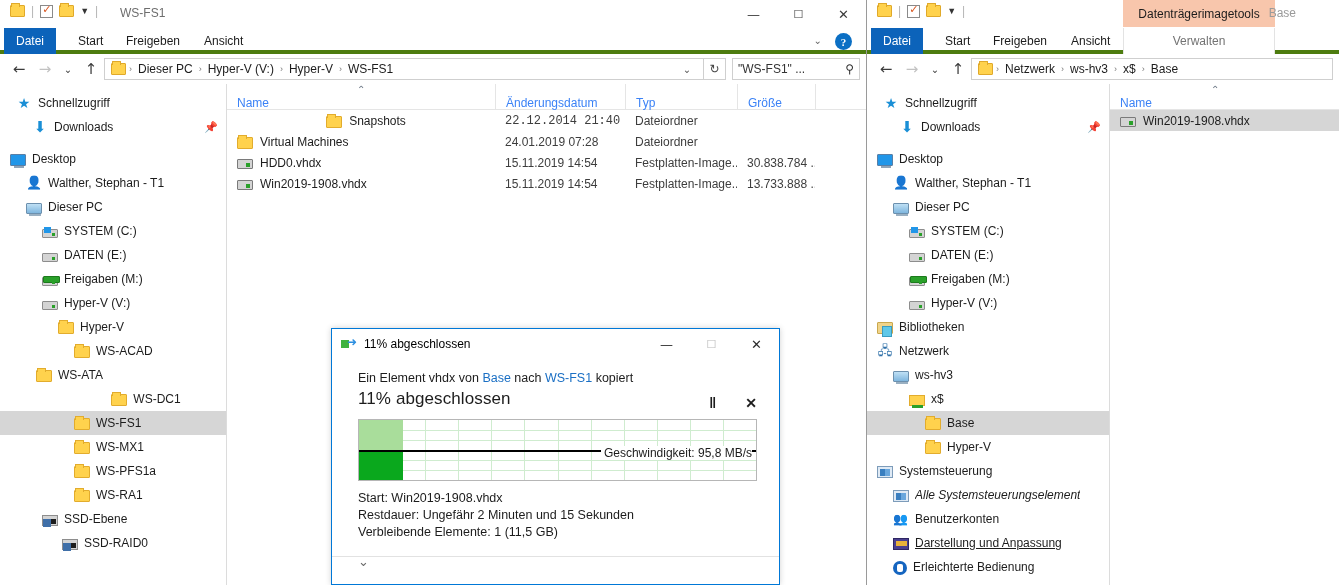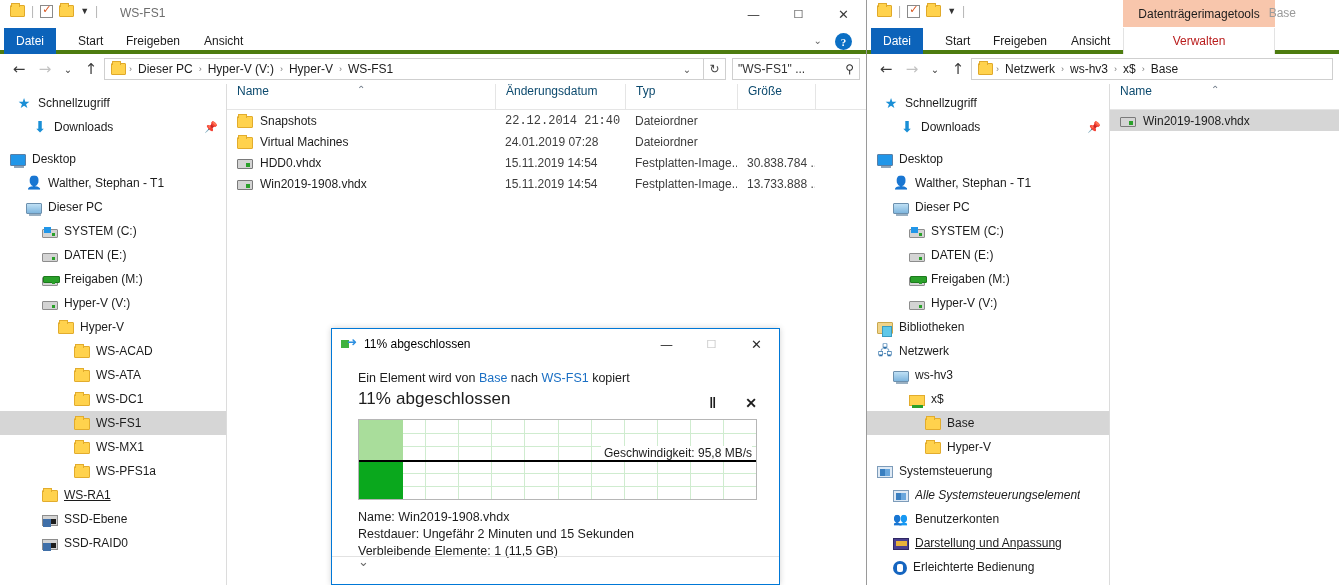--- a/index.html
+++ b/index.html
@@ -65,21 +65,21 @@
   .tab.file { background: #0c63ba; color: #fff; left: 4px; width: 52px; }
   .helpchev { position: absolute; right: 44px; top: 7px; font-size: 10px; color: #666; }
   .help-btn {
     position: absolute; right: 14px; top: 5px; width: 17px; height: 17px; border-radius: 50%;
     background: #0b6fc4; color: #fff; font-size: 11px; font-weight: bold;
     display: flex; align-items: center; justify-content: center; font-family: "Liberation Serif", serif;
   }
   .ctx-tab {
     position: absolute; top: 0; left: 256px; width: 152px; height: 26px;
     display: flex; align-items: center; justify-content: center;
-    font-size: 12px; color: #b91c1c; background: #fff;
+    font-size: 12px; color: #737373; background: #fff;
     border-left: 1px solid #e3e3e3; border-right: 1px solid #e3e3e3;
   }
 
   
   .addrbar { position: relative; height: 30px; display: flex; align-items: center; padding: 0 6px; }
   .navbtn { width: 26px; height: 24px; display: flex; align-items: center; justify-content: center;
             font-size: 15px; color: #3b3b3b; font-family: "DejaVu Sans", sans-serif; }
   .navbtn.dim { color: #c2c2c2; }
   .navbtn.small { width: 20px; font-size: 10px; }
   .crumbbox {
@@ -147,22 +147,22 @@
   .ic-paint { background:#4a3f8f; border:1px solid #2e2663; height:12px; margin-top:2px;}
   .ic-paint::after{content:"";position:absolute;left:2px;top:2px;width:11px;height:5px;background:#e8b23a;}
   .ic-access { background:#1565c0; border-radius:50%; height:14px; width:14px; margin-top:1px;}
   .ic-access::after{content:"";position:absolute;left:4px;top:3px;width:6px;height:8px;background:#fff;border-radius:2px;}
   .ic-vhd { background: #d4d4d4; border: 1px solid #7a7a7a; height: 10px; margin-top: 3px; border-radius:1px; }
   .ic-vhd::after { content:""; position:absolute; right:2px; top:3px; width:4px; height:4px; background:#2aa02a; }
 
   
   .hdrrow { display: flex; height: 26px; align-items: center;
             border-bottom: 1px solid #e5e5e5; position: relative; }
-  .hdrcell { font-size: 12px; color: #0c4a6e; padding-left: 10px; height: 26px;
-             display: flex; align-items: flex-start; border-left: 1px solid #e5e5e5; }
+  .hdrcell { font-size: 12px; color: #3b82f6; padding-left: 10px; height: 26px;
+             display: flex; align-items: flex-end; border-left: 1px solid #e5e5e5; }
   .hdrcell:first-child { border-left: none; }
   .sortmark { position: absolute; top: 0px; font-size: 10px; color: #6a7684; }
   .filerow { display: flex; height: 21px; align-items: center; font-size: 12px; color: #1c1c1c; }
   .filerow.sel { background: #d6d6d6; }
   .fc { padding-left: 10px; display: flex; align-items: center; gap: 7px; overflow: hidden; white-space: nowrap; }
   .fc.dim { color: #3d3d3d; }
 
   
   .dialog {
     position: absolute; left: 331px; top: 328px; width: 449px; height: 257px;
@@ -177,21 +177,21 @@
   .dlg-wctl div { width: 45px; height: 30px; display: flex; align-items: center; justify-content: center;
                   font-size: 13px; color: #2b2b2b; font-family: "DejaVu Sans", sans-serif; }
   .dlg-wctl div.sq { font-size: 11px; color: #b9b9b9; }
   .dlg-body { padding: 12px 22px 0 26px; position: relative; }
   .line1 { font-size: 12.5px; color: #1c1c1c; }
   .line1 .lk { color: #1a6fc4; }
   .bigpct { font-size: 17px; color: #1c1c1c; margin-top: 4px; letter-spacing: .1px; }
   .ctrlbtns { position: absolute; right: 22px; top: 36px; display: flex; gap: 29px; }
   .ctrlbtns div { font-size: 14px; font-weight: bold; color: #1c1c1c; cursor: default; }
   .graph {
-    margin-top: 10px; height: 81px; border: 1px solid #b6b6b6; position: relative;
+    margin-top: 10px; height: 62px; border: 1px solid #b6b6b6; position: relative;
     background: #fff; overflow: hidden;
   }
   .grid-v, .grid-h { position: absolute; background: #cfeccf; }
   .grid-v { width: 1px; height: 100%; top: 0; }
   .grid-h { height: 1px; width: 100%; left: 0; }
   .bar-light { position: absolute; left: 0; top: 0; width: 11.1%; height: 50%; background: #a9dd9b; }
   .bar-dark  { position: absolute; left: 0; bottom: 0; width: 11.1%; height: 50%; background: #0aa81d; }
   .midline { position: absolute; left: 0; top: 50%; width: 100%; height: 2px; background: #000; }
   .speed { position: absolute; right: 4px; top: 26px; font-size: 12px; color: #1c1c1c; background: #fff; padding-left:3px;}
   .dlines { margin-top: 9px; line-height: 17px; font-size: 12.5px; color: #1c1c1c; }
@@ -298,49 +298,49 @@
             <span class="lbl">Hyper-V (V:)</span>
           </div>
           <div class="nav-item" style="padding-left: 58px;">
             <span class="ic ic-fold"></span>
             <span class="lbl">Hyper-V</span>
           </div>
           <div class="nav-item" style="padding-left: 74px;">
             <span class="ic ic-fold"></span>
             <span class="lbl">WS-ACAD</span>
           </div>
+          <div class="nav-item" style="padding-left: 36px;">
+            <span class="ic ic-fold"></span>
+            <span class="lbl">WS-ATA</span>
+          </div>
+          <div class="nav-item" style="padding-left: 74px; justify-content: center;">
+            <span class="ic ic-fold"></span>
+            <span class="lbl">WS-DC1</span>
+          </div>
+          <div class="nav-item sel" style="padding-left: 74px;">
+            <span class="ic ic-fold"></span>
+            <span class="lbl">WS-FS1</span>
+          </div>
           <div class="nav-item" style="padding-left: 74px;">
             <span class="ic ic-fold"></span>
-            <span class="lbl">WS-ATA</span>
+            <span class="lbl">WS-MX1</span>
           </div>
           <div class="nav-item" style="padding-left: 74px;">
             <span class="ic ic-fold"></span>
-            <span class="lbl">WS-DC1</span>
-          </div>
-          <div class="nav-item sel" style="padding-left: 74px;">
-            <span class="ic ic-fold"></span>
-            <span class="lbl">WS-FS1</span>
+            <span class="lbl">WS-PFS1a</span>
           </div>
           <div class="nav-item" style="padding-left: 74px;">
-            <span class="ic ic-fold"></span>
-            <span class="lbl">WS-MX1</span>
-          </div>
-          <div class="nav-item" style="padding-left: 74px;">
-            <span class="ic ic-fold"></span>
-            <span class="lbl">WS-PFS1a</span>
-          </div>
-          <div class="nav-item" style="padding-left: 42px; text-decoration: underline;">
             <span class="ic ic-fold"></span>
             <span class="lbl">WS-RA1</span>
           </div>
           <div class="nav-item" style="padding-left: 42px;">
             <span class="ic ic-net2"></span>
             <span class="lbl">SSD-Ebene</span>
           </div>
-          <div class="nav-item" style="padding-left: 42px;">
+          <div class="nav-item" style="padding-left: 42px; margin-left: 20px;">
             <span class="ic ic-net2"></span>
             <span class="lbl">SSD-RAID0</span>
           </div>
         </div>
       <div class="splitter"></div>
       <div class="filepane">
         <div class="hdrrow" id="leftHdr">
             <div class="hdrcell" style="width: 268px;">
               <span>Name</span>
             </div>
@@ -351,21 +351,21 @@
             <div class="hdrcell" style="width: 112px;">
               <span>Typ</span>
             </div>
             <div class="hdrcell" style="width: 78px;">
               <span>Größe</span>
             </div>
             <div class="hdrcell" style="width: 44px;"></div>
           </div>
         <div id="leftFiles">
             <div class="filerow">
-              <div class="fc" style="width: 268px;">
+              <div class="fc" style="width: 268px; justify-content: center;">
                 <span class="ic ic-fold"></span>
                 <span>Snapshots</span>
               </div>
               <div class="fc dim" style="width: 130px; font-family: Liberation Mono, monospace;">
                 <span>22.12.2014 21:40</span>
               </div>
               <div class="fc dim" style="width: 112px;">
                 <span>Dateiordner</span>
               </div>
               <div class="fc dim" style="width: 78px;">
@@ -574,21 +574,21 @@
       <span class="t">11% abgeschlossen</span>
       <div class="dlg-wctl">
         <div>—</div>
         <div class="sq">☐</div>
         <div>✕</div>
       </div>
     </div>
 
     <div class="dlg-body">
       <div class="line1">
-        <span>Ein Element wird von </span><span class="lk">Base</span><span> nach </span><span class="lk">WS-FS1</span><span> kopiert</span>
+        <span>Ein Element vhdx von </span><span class="lk">Base</span><span> nach </span><span class="lk">WS-FS1</span><span> kopiert</span>
       </div>
       <div class="bigpct">11% abgeschlossen</div>
 
       <div class="ctrlbtns">
         <div>‖</div>
         <div>✕</div>
       </div>
 
       <div class="graph" id="speedGraph">
           <div class="grid-h" style="top: 83.3333%;"></div>
@@ -607,21 +607,21 @@
           <div class="grid-v" style="left: 25%;"></div>
           <div class="grid-v" style="left: 16.6667%;"></div>
           <div class="grid-v" style="left: 8.33333%;"></div>
         <div class="bar-light" style="width: 11%;"></div>
         <div class="bar-dark" style="width: 11%;"></div>
         <div class="midline"></div>
         <div class="speed">Geschwindigkeit: 95,8 MB/s</div>
       </div>
 
       <div class="dlines" id="copyDetails">
-          <div><b>Name:</b><span> Win2019-1908.vhdx</span></div>
+          <div><b>Start:</b><span> Win2019-1908.vhdx</span></div>
           <div><b>Restdauer:</b><span> Ungefähr 2 Minuten und 15 Sekunden</span></div>
           <div><b>Verbleibende Elemente:</b><span> 1 (11,5 GB)</span></div>
         </div>
     </div>
 
     <div class="dlg-footer">
       <div class="chev"></div>
     </div>
   </div>
 

